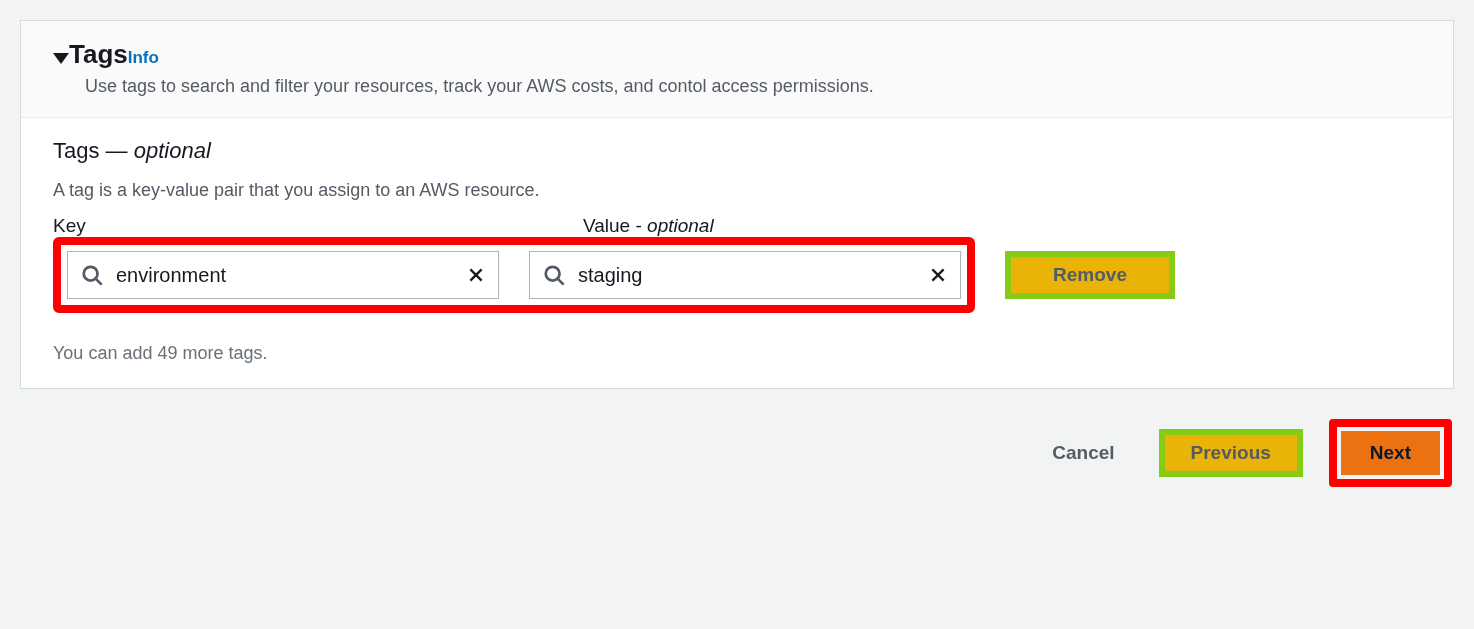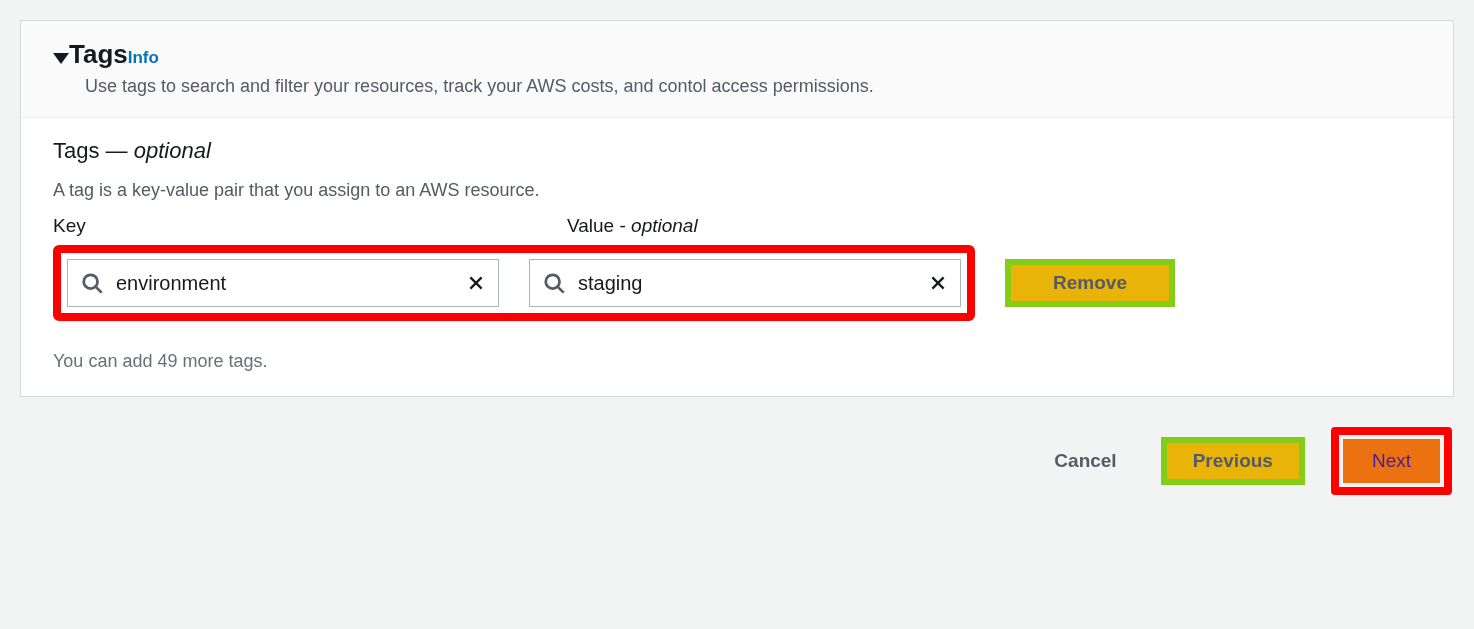--- a/index.html
+++ b/index.html
@@ -62,22 +62,22 @@
     .section-label .optional {
       font-style: italic;
     }
     .section-sub {
       color: #545b64;
       font-size: 18px;
       margin-bottom: 14px;
     }
     .tag-row-header {
       display: flex;
-      gap: 24px;
-      margin-bottom: 8px;
+      gap: 40px;
+      margin-bottom: 0;
     }
     .col-label {
       font-size: 19px;
       color: #16191f;
       width: 490px;
     }
     .col-label .optional { font-style: italic; }
     .tag-row {
       display: flex;
       align-items: center;
@@ -151,23 +151,23 @@
     }
     .btn-link {
       background: none; border: none;
       font-size: 19px; font-weight: 700;
       color: #545b64; cursor: pointer;
       padding: 10px 18px;
     }
     .btn-primary {
       background: #ec7211;
       border: 1px solid #ec7211;
-      color: #4c1d95;
+      color: #0f172a;
       font-size: 19px;
-      font-weight: 400;
+      font-weight: 700;
       height: 44px;
       padding: 4px 28px;
       cursor: pointer;
     }
     .next-highlight {
       border: 8px solid #ff0000;
       border-radius: 4px;
       padding: 4px;
       display: inline-flex;
     }

